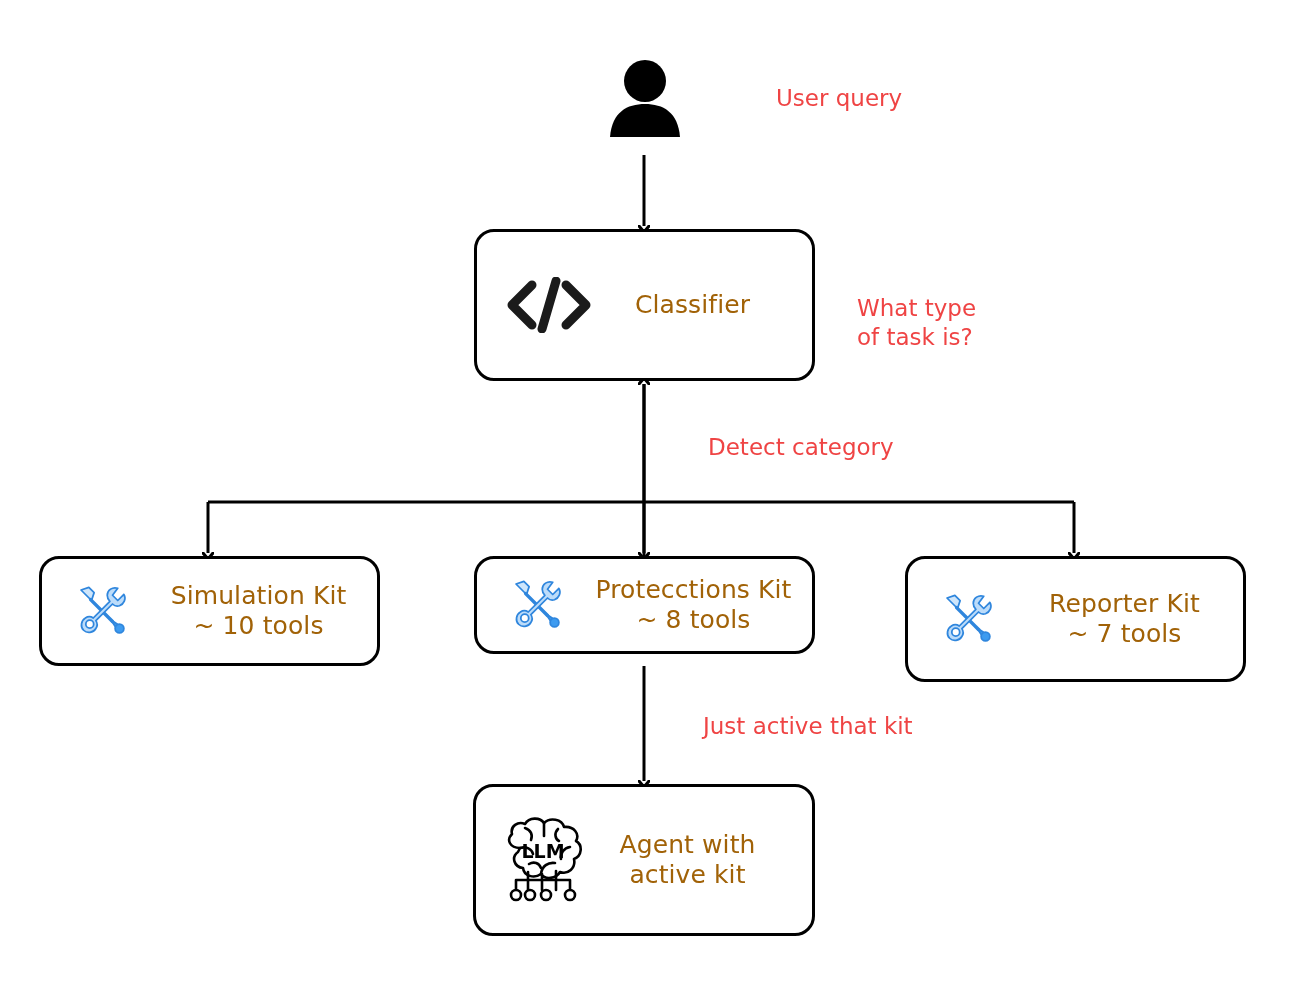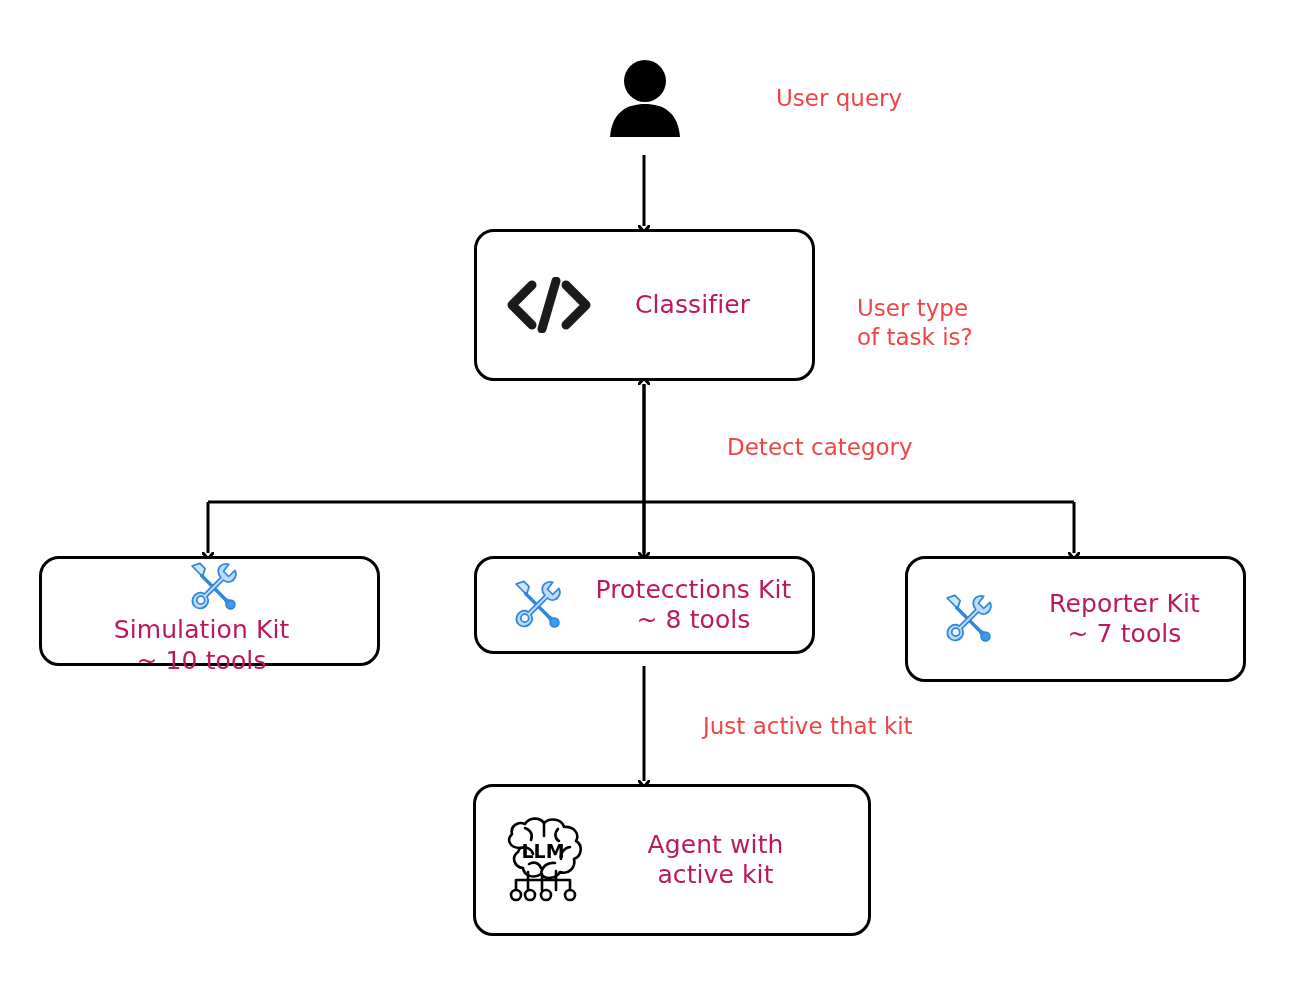--- a/index.html
+++ b/index.html
@@ -41,68 +41,68 @@
   }
   .node-icon {
     flex: 0 0 auto;
     display: flex;
     align-items: center;
     justify-content: center;
   }
   .node-label {
     flex: 1 1 auto;
     text-align: center;
-    color: #be185d;
+    color: #a16207;
     font-size: 25px;
     line-height: 1.22;
     letter-spacing: 0.1px;
     white-space: pre-line;
     padding-right: 16px;
   }
 
   
   #node-classifier {
     left: 474px; top: 229px;
     width: 341px; height: 152px;
   }
   #node-classifier .node-icon { width: 128px; margin-left: 8px; }
   #node-classifier .node-label { padding-right: 40px; }
 
   #node-kit-simulation {
     left: 39px; top: 556px;
-    width: 341px; height: 110px; flex-direction: column;
+    width: 341px; height: 110px;
   }
   #node-kit-protections {
     left: 474px; top: 556px;
     width: 341px; height: 98px;
   }
   #node-kit-reporter {
     left: 905px; top: 556px;
     width: 341px; height: 126px;
   }
   .node.kit .node-icon { width: 108px; margin-left: 6px; }
 
   #node-agent {
     left: 473px; top: 784px;
-    width: 398px; height: 152px;
+    width: 342px; height: 152px;
   }
   #node-agent .node-icon { width: 120px; margin-left: 10px; }
   #node-agent .node-label { padding-right: 43px; }
 
   
   .free-label {
     position: absolute;
     color: #ef4444;
     font-size: 23px;
     line-height: 1.24;
     white-space: pre-line;
   }
   #label-user-query { left: 776px; top: 84px; }
   #label-classifier-question { left: 857px; top: 294px; }
-  #label-detect-category { left: 727px; top: 433px; }
+  #label-detect-category { left: 708px; top: 433px; }
   #label-inject-kit { left: 703px; top: 712px; }
 
   
   #actor-user {
     position: absolute;
     left: 608px;
     top: 59px;
     width: 74px;
     height: 80px;
   }
@@ -153,21 +153,21 @@
   <div class="node" id="node-classifier">
     <div class="node-icon">
       <svg viewBox="0 0 86 56" width="86" height="56">
         <path d="M 26 8 L 6 28 L 26 48" fill="none" stroke="#1b1b1b" stroke-width="9" stroke-linecap="round" stroke-linejoin="round"></path>
         <path d="M 60 8 L 80 28 L 60 48" fill="none" stroke="#1b1b1b" stroke-width="9" stroke-linecap="round" stroke-linejoin="round"></path>
         <path d="M 50 4 L 36 52" fill="none" stroke="#1b1b1b" stroke-width="9" stroke-linecap="round"></path>
       </svg>
     </div>
     <div class="node-label">Classifier</div>
   </div>
-  <div class="free-label" id="label-classifier-question">User type
+  <div class="free-label" id="label-classifier-question">What type
 of task is?</div>
 
   <div class="node kit" id="node-kit-simulation">
     <div class="node-icon">
       <svg viewBox="0 0 64 64" width="56" height="56">
 
         <path d="M 8 8 L 17 5 L 23 11 L 20 20 Z" fill="#cfe6fb" stroke="#2f86dd" stroke-width="2" stroke-linejoin="round"></path>
         <line x1="19" y1="19" x2="44" y2="44" stroke="#2f86dd" stroke-width="4" stroke-linecap="round"></line>
         <path d="M 42 42 L 54 50 L 50 54 L 42 42 Z" fill="#3d9bf0" stroke="#2f86dd" stroke-width="2" stroke-linejoin="round"></path>
         <circle cx="52" cy="52" r="5" fill="#3d9bf0" stroke="#2f86dd" stroke-width="2"></circle>

